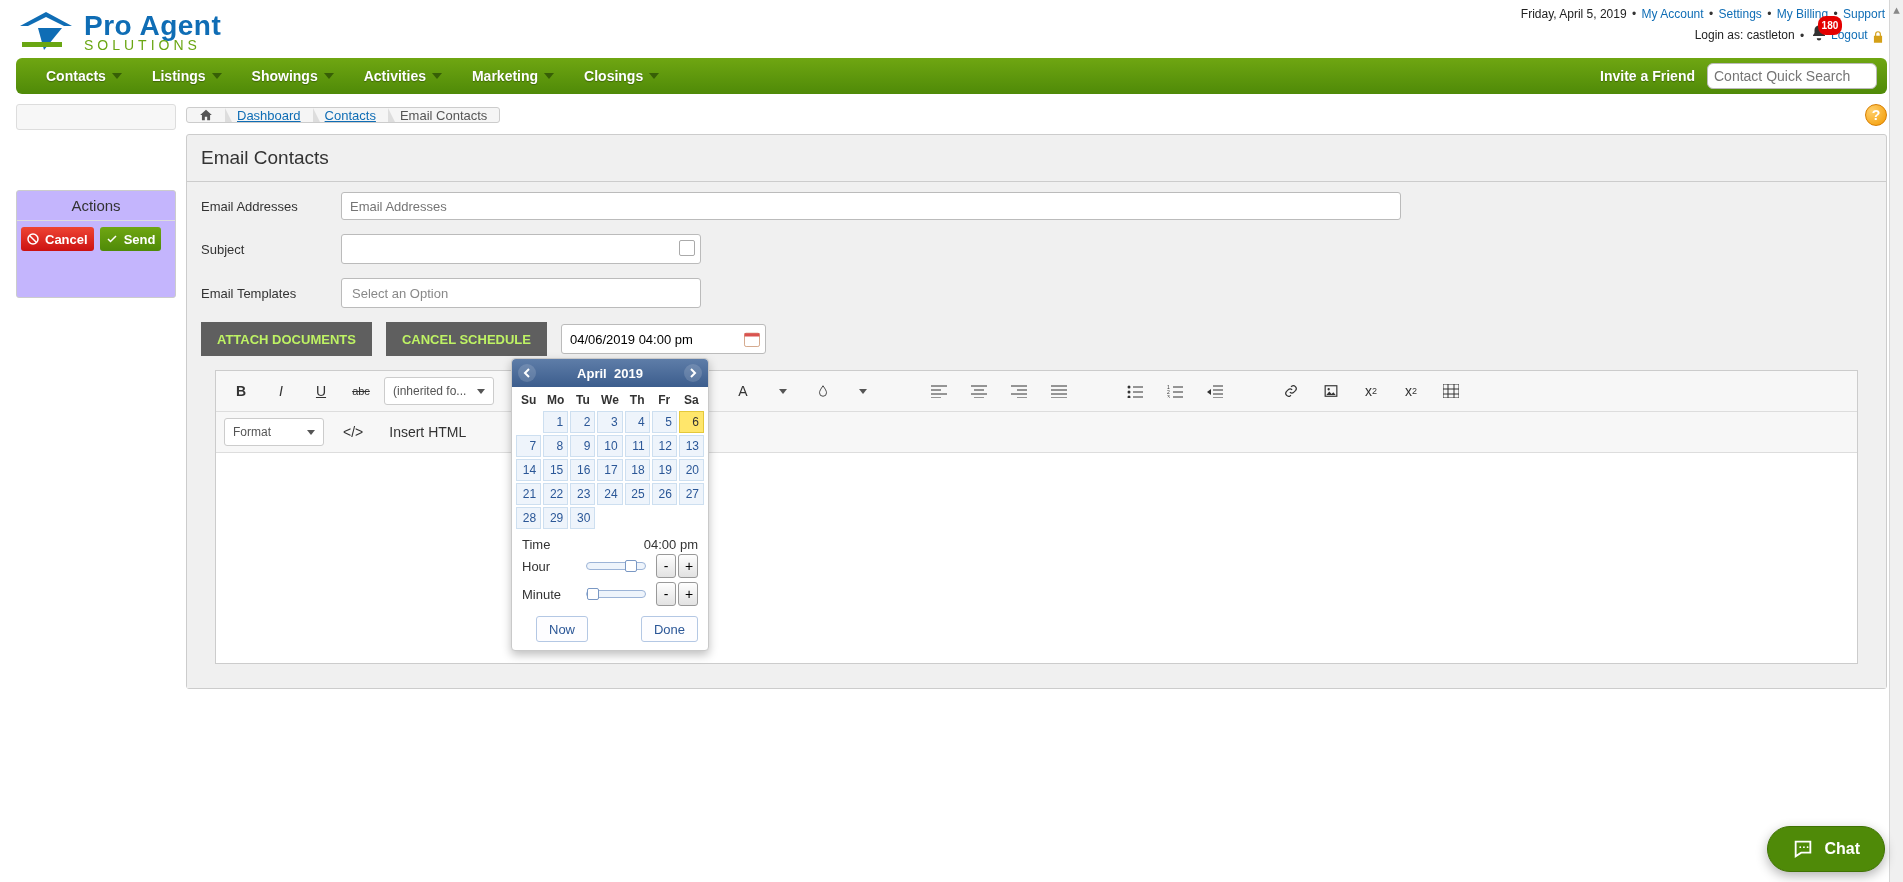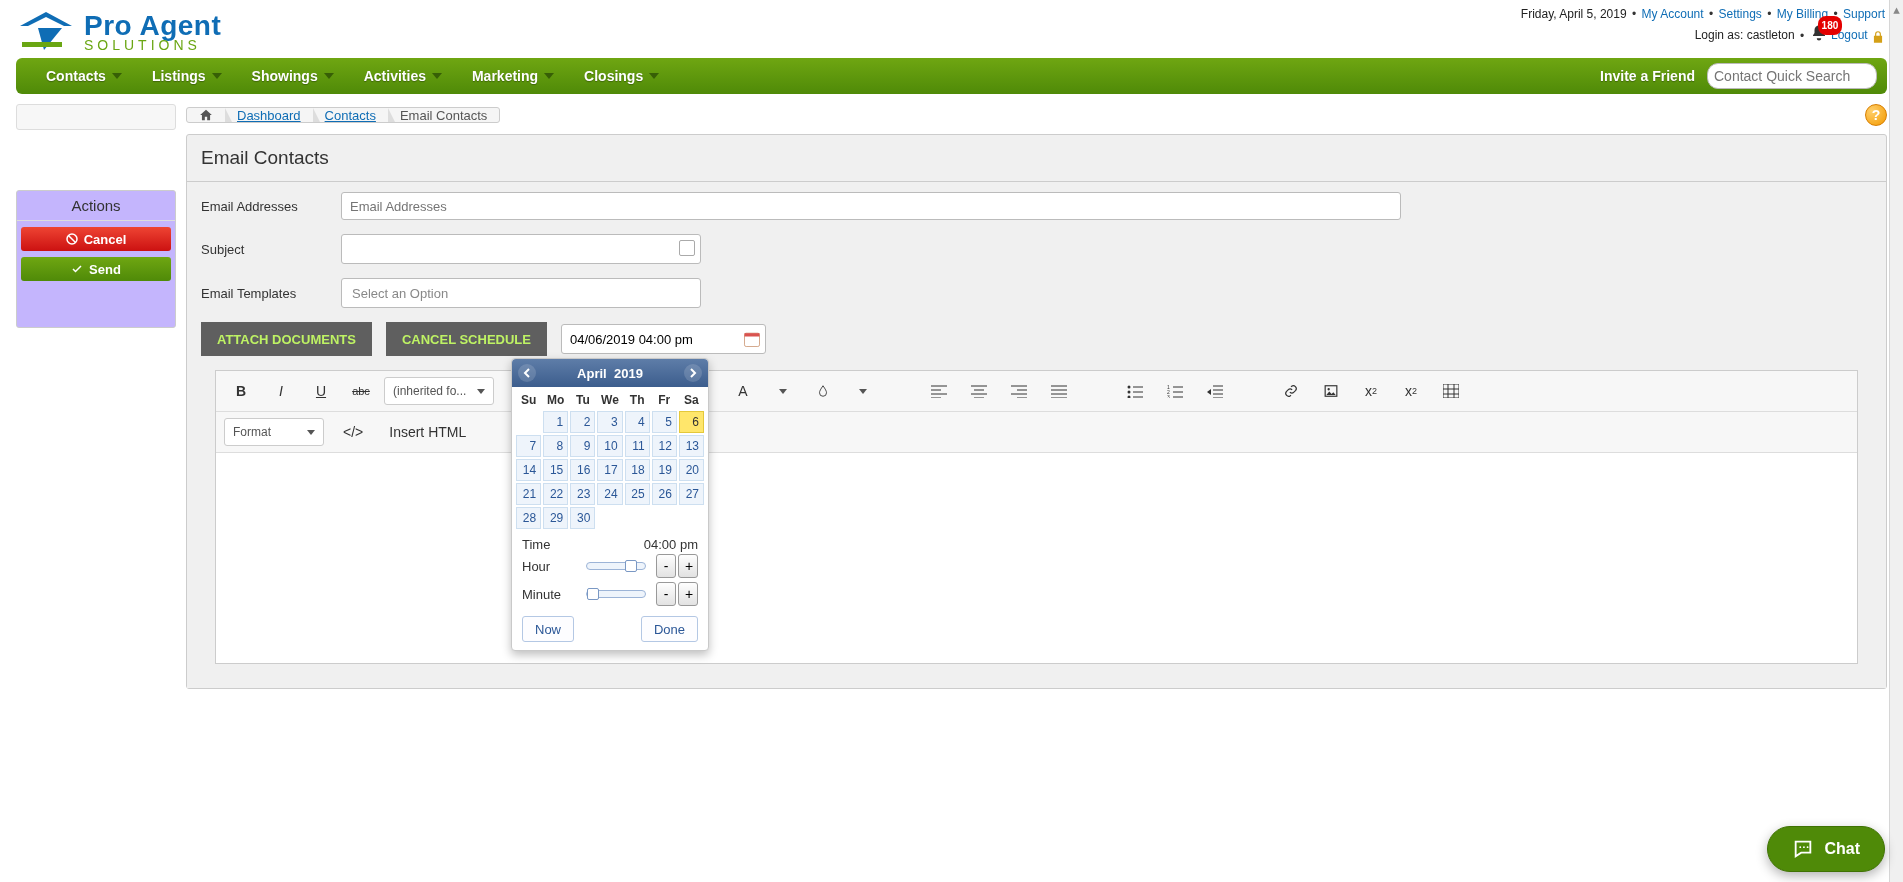--- a/index.html
+++ b/index.html
@@ -17,28 +17,28 @@
   .badge { position:absolute; top:-8px; left:8px; background:#e40000; color:#fff; font-size:10px; border-radius:8px; padding:1px 4px; font-weight:bold; }
   .lock { display:inline-block; width:14px; height:14px; vertical-align:middle; }
 
   
   .navbar { margin:4px 8px 10px 8px; background:linear-gradient(#6fa612,#4f8a08); border-radius:6px; height:36px; display:flex; align-items:center; justify-content:space-between; padding:0 10px; color:#fff; }
   .nav-left { display:flex; gap:30px; padding-left:20px; }
   .nav-item { font-weight:bold; font-size:14px; display:flex; align-items:center; gap:6px; cursor:pointer; text-shadow:0 1px 1px rgba(0,0,0,0.3);}
   .tri { width:0; height:0; border-left:5px solid transparent; border-right:5px solid transparent; border-top:6px solid #375f06; display:inline-block; }
   .nav-right { display:flex; align-items:center; gap:12px; }
   .nav-right .invite { font-weight:bold; font-size:14px; text-shadow:0 1px 1px rgba(0,0,0,0.3);}
-  .quick-search { width:170px; height:26px; border:1px solid #bbb; border-radius:11px; padding:0 6px; font-size:14px; color:#555;}
+  .quick-search { width:170px; height:26px; border:1px solid #bbb; border-radius:6px; padding:0 6px; font-size:14px; color:#555;}
 
   .content-row { display:flex; gap:10px; padding:0 8px 20px 8px; }
   .side { width:160px; flex:0 0 160px; }
   .side-empty { height:26px; border:1px solid #ddd; background:#f7f7f7; border-radius:3px; margin-bottom:60px; }
   .actions-panel { border:1px solid #ccc; border-radius:3px; background:#c4b5fd; padding-bottom:40px;}
   .actions-panel h4 { margin:0; padding:6px 0; text-align:center; font-weight:normal; font-size:15px; border-bottom:1px solid #ddd; }
-  .btn-row { padding:6px 4px; display:flex; flex-direction:column; gap:6px;}
+  .btn-row { padding:6px 4px; display:flex; flex-direction:row; gap:6px;}
   .btn { border:none; border-radius:3px; color:#fff; font-weight:bold; height:24px; font-size:13px; display:flex; align-items:center; justify-content:center; gap:6px; cursor:pointer;}
   .btn-cancel { background:linear-gradient(#e43,#c11); }
   .btn-send { background:linear-gradient(#6fa612,#4f8a08); }
 
   .main { flex:1; }
   .crumbs-wrap{display:flex; align-items:center; justify-content:space-between;}
   .breadcrumb { display:inline-flex; align-items:center; border:1px solid #ccc; border-radius:3px; background:#f5f5f5; height:16px; overflow:hidden; }
   .breadcrumb .seg { padding:0 12px; color:#0f6db5; display:flex; align-items:center; height:100%; position:relative;}
   .breadcrumb .seg.last { color:#555;}
   .breadcrumb .seg:not(:last-child)::after{ content:""; position:absolute; right:-7px; top:0; width:0; height:0; border-top:14px solid transparent; border-bottom:14px solid transparent; border-left:7px solid #ddd; z-index:1;}
@@ -73,21 +73,21 @@
   .dp-cell { height:22px; border:1px solid #cddff0; background:#eef4fb; display:flex; align-items:center; justify-content:flex-end; padding-right:4px; font-size:12px; color:#2b5797; cursor:pointer;}
   .dp-cell.empty{ visibility:hidden;}
   .dp-cell.sel { background:#ffe66b; border-color:#e4c83a; color:#333;}
   .dp-time{ padding:4px 10px 0 10px; display:flex; justify-content:space-between; font-size:13px;}
   .dp-timectl{ padding:2px 10px; display:flex; align-items:center; justify-content:space-between;}
   .dp-timectl .lbl{ width:54px; font-size:13px;}
   .slider { width:60px; height:8px; border:1px solid #9cb4d7; border-radius:4px; background:#eef4fb; position:relative;}
   .slider .knob{ position:absolute; top:-3px; width:12px; height:12px; border:1px solid #7a98c4; background:#fff; border-radius:2px;}
   .pm { display:flex; gap:2px; }
   .pm button{ width:20px; height:24px; border:1px solid #999; background:linear-gradient(#fefefe,#e2e2e2); border-radius:3px; cursor:pointer; font-size:14px; line-height:1;}
-  .dp-foot{ display:flex; justify-content:space-between; padding:8px 10px 0 10px;}
+  .dp-foot{ display:flex; justify-content:space-between; padding:8px 10px 0 24px;}
   .dp-foot button{ border:1px solid #b4c8e4; background:#fdfdff; color:#2b5797; height:26px; padding:0 12px; border-radius:3px; font-size:13px; cursor:pointer;}
 
   
   .editor { margin:10px 14px 14px 14px; background:#fff; border:1px solid #ccc; }
   .toolbar { display:flex; align-items:center; gap:6px; padding:6px 8px; background:#f7f7f7; border-bottom:1px solid #ddd; flex-wrap:wrap;}
   .tb { min-width:34px; height:28px; display:flex; align-items:center; justify-content:center; border:1px solid transparent; border-radius:3px; color:#333; font-size:14px; cursor:pointer; padding:0 6px;}
   .tb.sel { border:1px solid #ccc; background:#fff; min-width:110px; justify-content:space-between; font-size:12px; color:#555; padding:0 8px;}
   .tb .cd{ width:0;height:0;border-left:4px solid transparent;border-right:4px solid transparent;border-top:5px solid #555;}
   .toolbar2 { display:flex; align-items:center; gap:12px; padding:6px 8px; background:#f7f7f7; border-bottom:1px solid #ddd;}
   .toolbar2 .tb.sel{ min-width:100px;}

